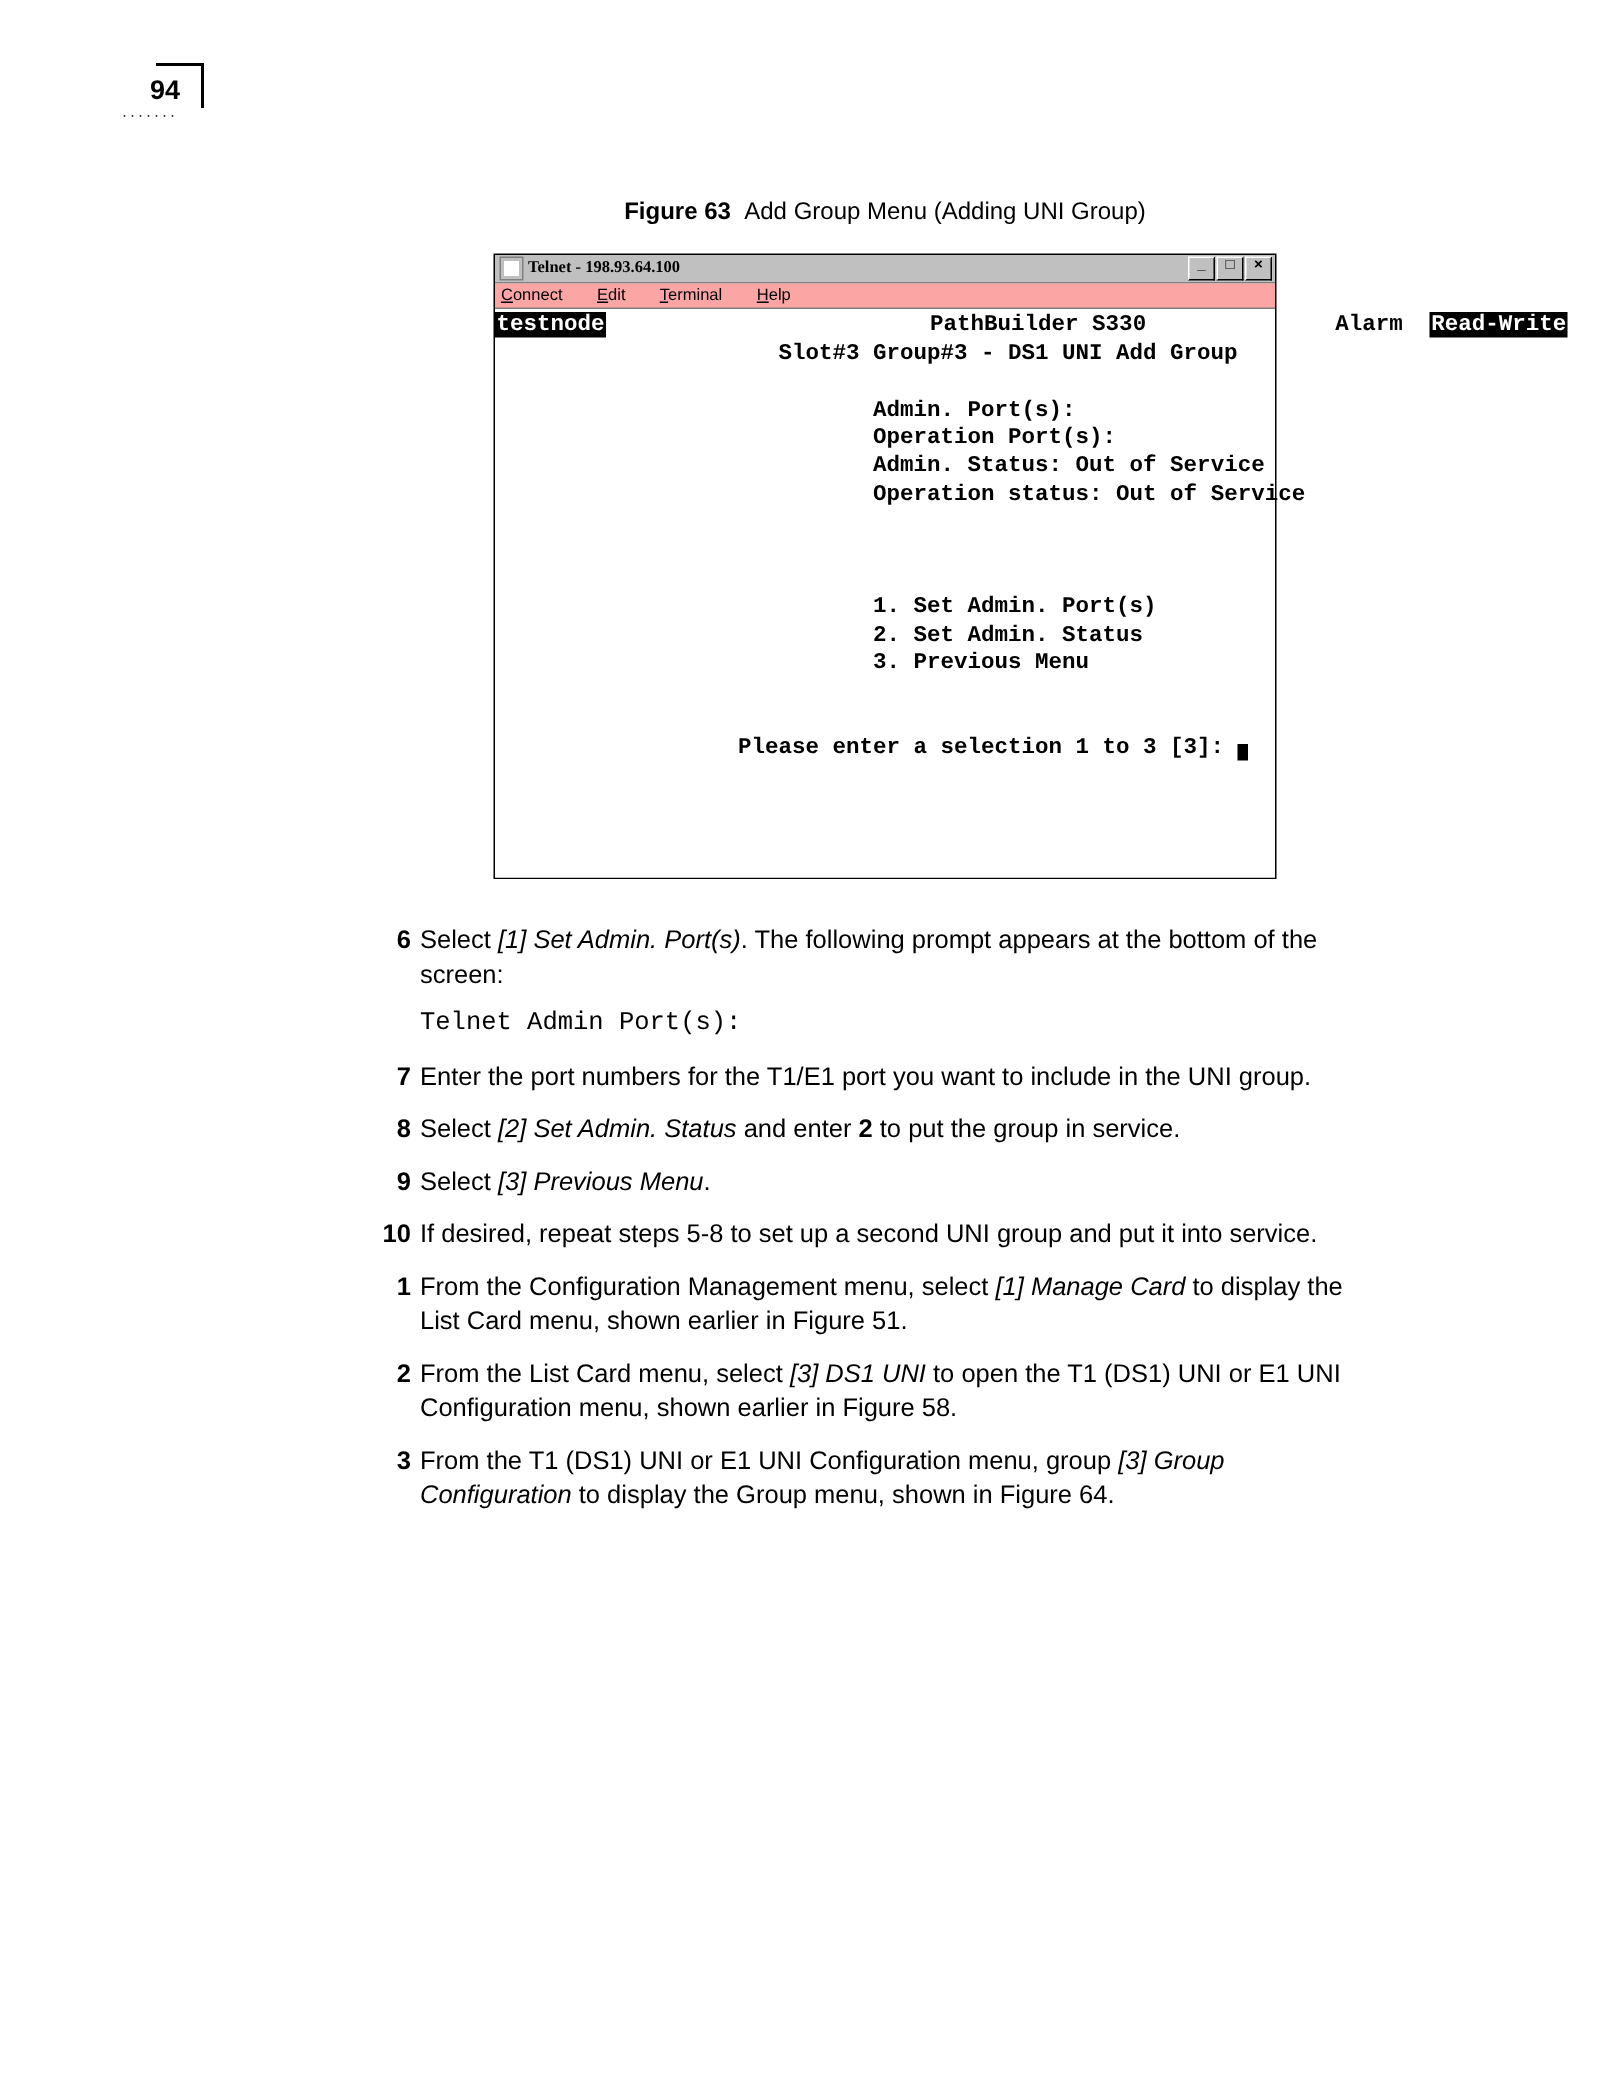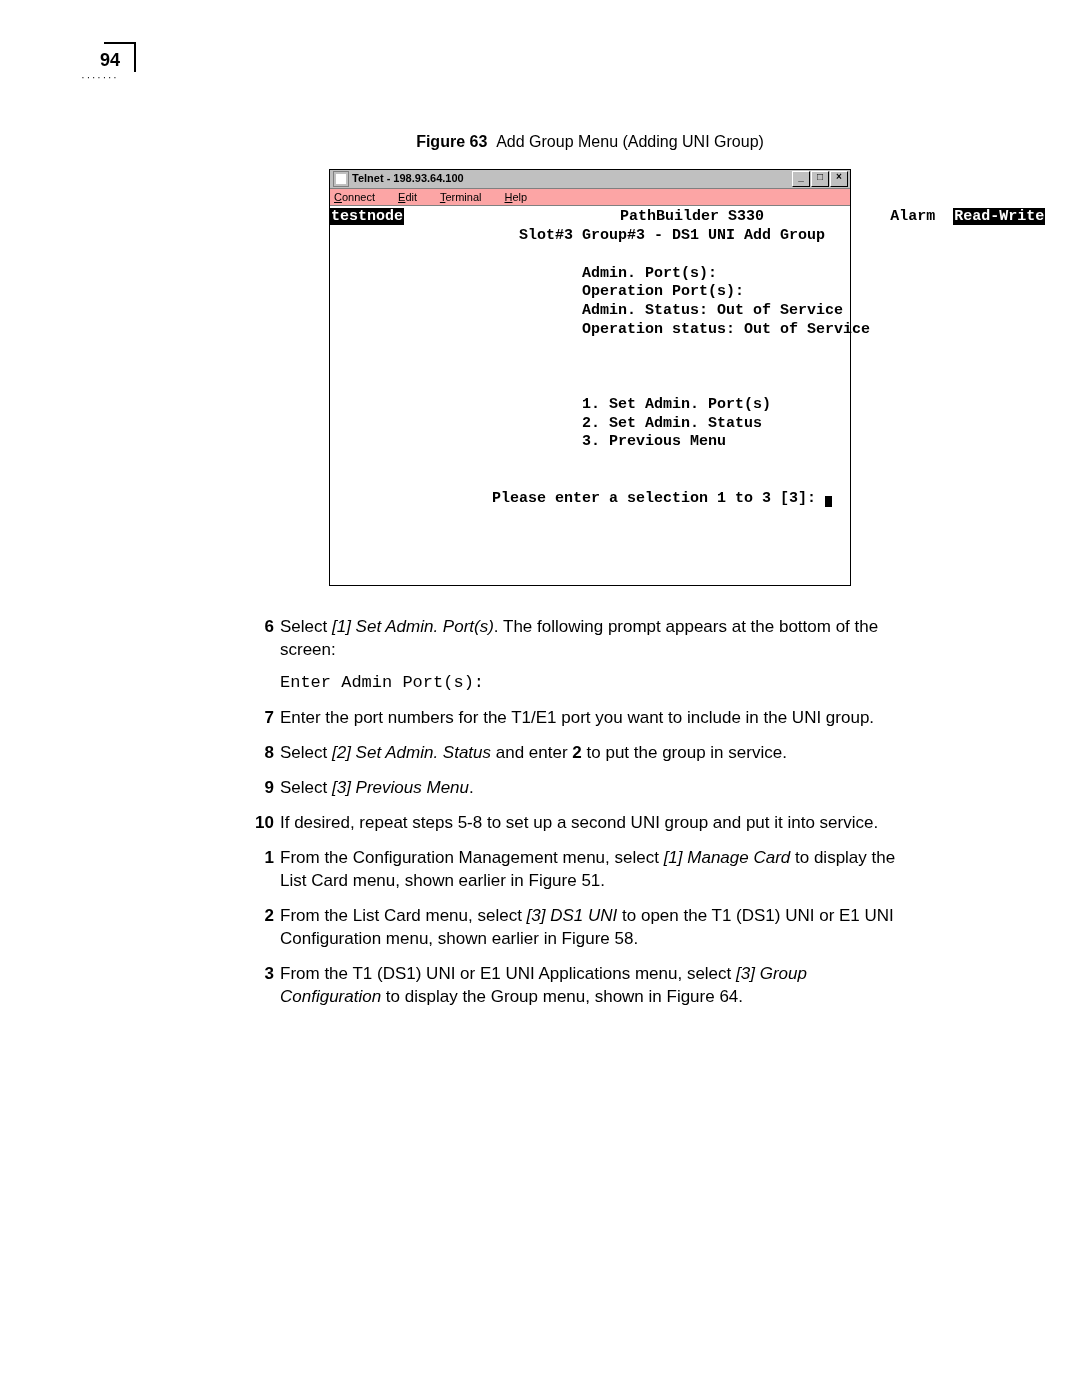--- a/index.html
+++ b/index.html
@@ -97,21 +97,21 @@
     position: relative;
   }
   .tw-icon::after {
     content: "";
     position: absolute;
     left: 2px; top: 2px; right: 2px; bottom: 2px;
     background: #fff;
   }
   .tw-title {
     font-weight: bold;
-    font-family: Liberation Sans, sans-serif;
+    font-family: Liberation Serif, serif;
     font-size: 11px;
     flex-grow: 1;
   }
   .tw-sysbuttons {
     display: flex;
     padding-right: 2px;
   }
   .sysbtn {
     width: 16px;
     height: 14px;
@@ -243,21 +243,21 @@
 
 
 
 
 </div>
     </div>
 
     <ol class="steps">
       <li><span class="stepnum">6</span>
         <span>Select </span><em class="it">[1] Set Admin. Port(s)</em><span>. The following prompt appears at the bottom of the screen:</span>
-        <div class="mono" style="margin-top:10px;">Enter Admin Port(s):</div>
+        <div class="mono" style="margin-top:10px;">Telnet Admin Port(s):</div>
       </li>
       <li><span class="stepnum">7</span>
         <span>Enter the port numbers for the T1/E1 port you want to include in the UNI group.</span>
       </li>
       <li><span class="stepnum">8</span>
         <span>Select </span><em class="it">[2] Set Admin. Status</em><span> and enter </span><strong>2</strong><span> to put the group in service.</span>
       </li>
       <li><span class="stepnum">9</span>
         <span>Select </span><em class="it">[3] Previous Menu</em><span>.</span>
       </li>
@@ -268,18 +268,18 @@
 
 
     <ol class="steps">
       <li><span class="stepnum">1</span>
         <span>From the Configuration Management menu, select </span><em class="it">[1] Manage Card</em><span> to display the List Card menu, shown earlier in Figure 51.</span>
       </li>
       <li><span class="stepnum">2</span>
         <span>From the List Card menu, select </span><em class="it">[3] DS1 UNI</em><span> to open the T1 (DS1) UNI or E1 UNI Configuration menu, shown earlier in Figure 58.</span>
       </li>
       <li><span class="stepnum">3</span>
-        <span>From the T1 (DS1) UNI or E1 UNI Applications menu, select </span><em class="it">[3] Group Configuration</em><span> to display the Group menu, shown in Figure 64.</span>
+        <span>From the T1 (DS1) UNI or E1 UNI Configuration menu, group </span><em class="it">[3] Group Configuration</em><span> to display the Group menu, shown in Figure 64.</span>
       </li>
     </ol>
 
   </div>
 </div>
 
 </body></html>

